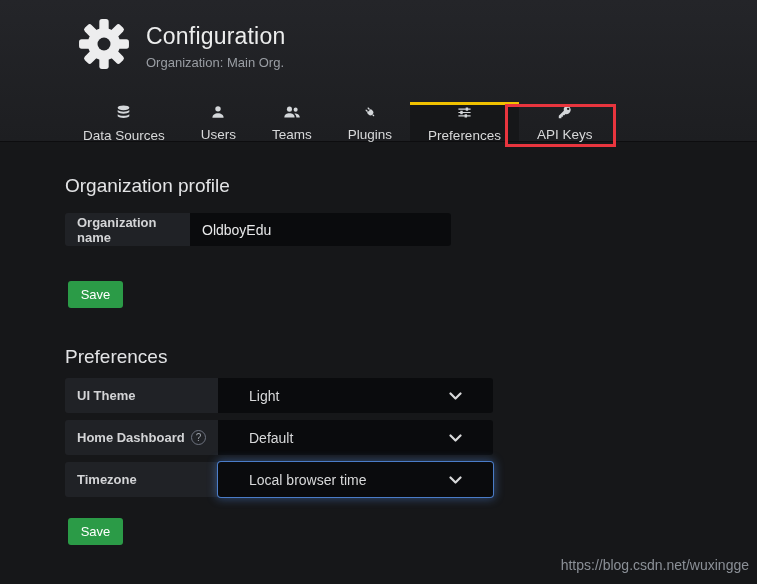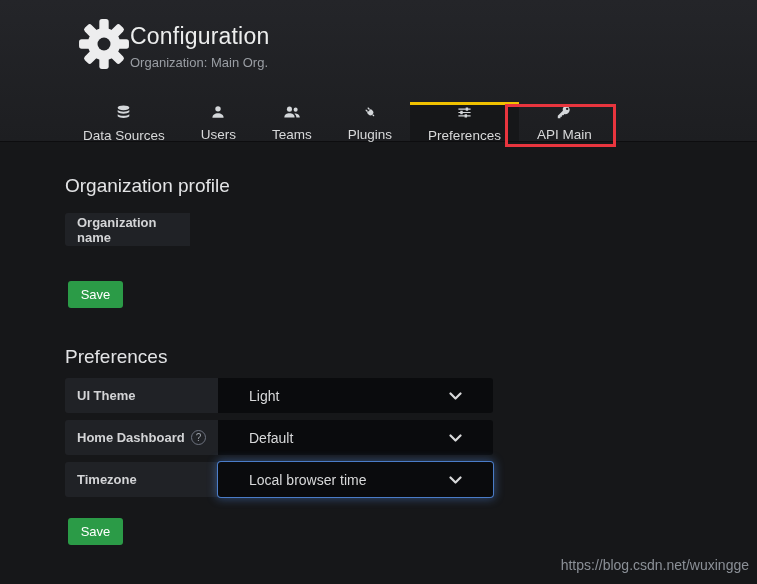--- a/index.html
+++ b/index.html
@@ -15,20 +15,21 @@
   
   .page-header {
     position: relative;
     height: 142px;
     background: linear-gradient(180deg, #242529 0%, #1d1e21 100%);
     border-bottom: 1px solid #0d0d0f;
   }
   .header-inner {
     display: flex;
     align-items: center;
+    gap: 16px;
     padding: 18px 0 0 78px;
   }
   .header-text h1 {
     font-size: 23px;
     font-weight: 400;
     color: #eceded;
     letter-spacing: 0.2px;
   }
   .header-text .subtitle {
     margin-top: 5px;
@@ -253,33 +254,34 @@
         </span>
         <span>Preferences</span>
       </a>
       <a class="tab">
         <span class="ticon">
           <svg viewBox="0 0 16 16" width="14" height="14" fill="currentColor">
             <path d="M10.8.9a4.3 4.3 0 00-4.1 5.6L.9 12.3V15h3v-1.7h1.7v-1.7h1.7l1.3-1.3A4.3 4.3 0 1010.8.9z"></path>
             <circle cx="11.6" cy="4.4" r="1.4" fill="#1d1e21"></circle>
           </svg>
         </span>
-        <span>API Main</span>
+        <span>API Keys</span>
       </a>
     </nav>
   </header>
 
   <div class="red-annotation"></div>
 
   <main class="content">
 
     <h2 class="section-heading">Organization profile</h2>
 
     <div class="form-row org-row">
       <span class="form-label">Organization name</span>
+      <input class="form-input" type="text" value="OldboyEdu" style="">
     </div>
 
     <button class="btn-save first">Save</button>
 
     <h2 class="section-heading pref-heading">Preferences</h2>
 
     <div class="form-row pref-row">
       <span class="form-label">
         <span>UI Theme</span>
       </span>

